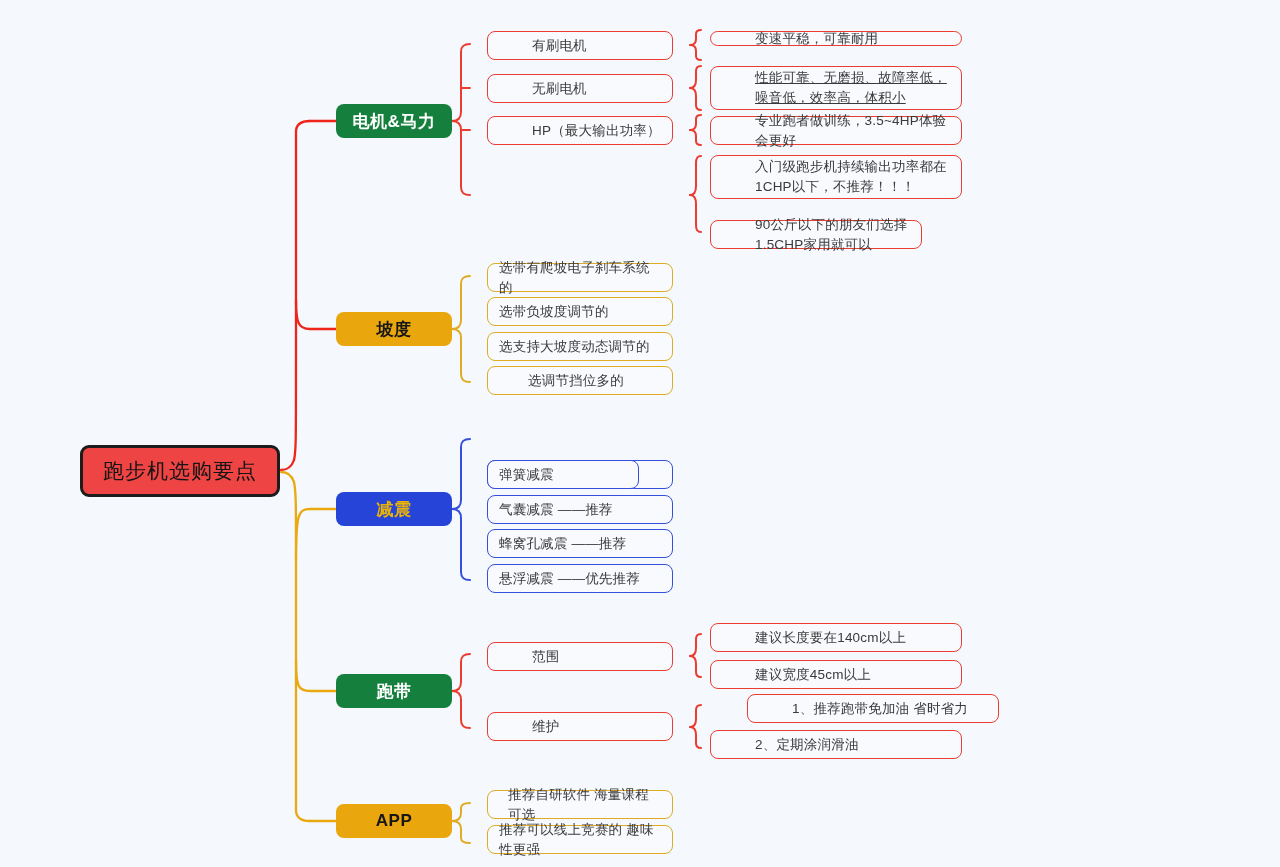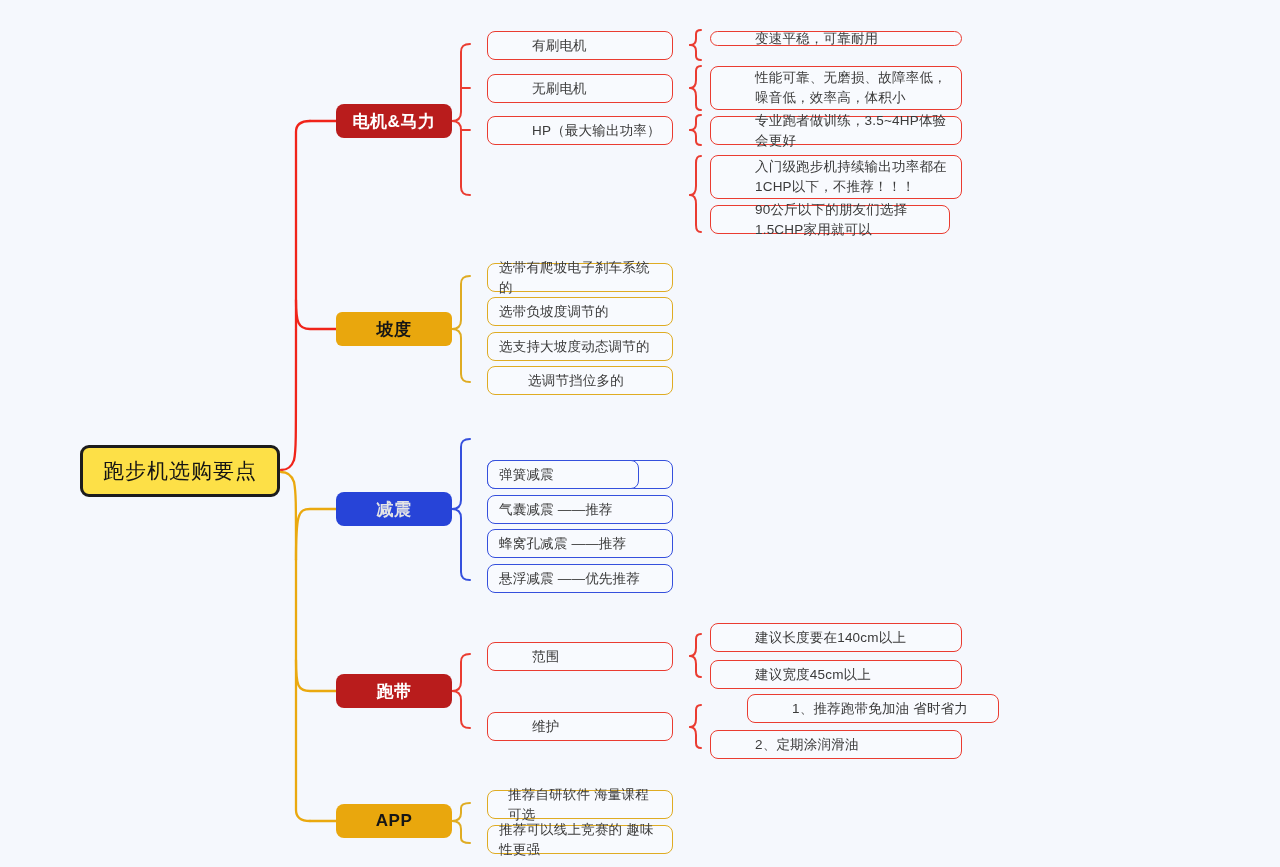--- a/index.html
+++ b/index.html
@@ -30,37 +30,37 @@
   .node {
     position: absolute;
     box-sizing: border-box;
     display: flex;
     align-items: center;
   }
   
   .root {
     border: 3px solid #1c1c1c;
     border-radius: 9px;
-    background: #fde047;
+    background: #ef4444;
     justify-content: center;
     font-size: 21px;
     color: #141414;
     letter-spacing: 1px;
   }
   
   .branch {
     border-radius: 8px;
     justify-content: center;
     font-size: 17px;
     font-weight: bold;
     letter-spacing: 0.5px;
   }
-  .branch.red    { background: #b91c1c; color: #ffffff; }
+  .branch.red    { background: #15803d; color: #ffffff; }
   .branch.gold   { background: #e9a70d; color: #161616; }
-  .branch.blue   { background: #2744d8; color: #e5e5e5; }
+  .branch.blue   { background: #2744d8; color: #eab308; }
   
   .leaf {
     border-radius: 8px;
     background: #f8fafe;
     font-size: 13.5px;
     color: #3a3a3a;
     padding: 4px 11px;
     line-height: 1.45;
     letter-spacing: 0.2px;
   }
@@ -172,34 +172,34 @@
   <div class="node leaf red" style="left:487px; top:74px; width:186px; height:29px;">
     <span class="txt">无刷电机</span>
   </div>
   <div class="node leaf red" style="left:487px; top:116px; width:186px; height:29px;">
     <span class="txt">HP（最大输出功率）</span>
   </div>
 
   <div class="node leaf red" style="left:710px; top:31px; width:252px; height:15px;border-radius:9px;">
     <span class="txt">变速平稳，可靠耐用</span>
   </div>
-  <div class="node leaf red" style="left:710px; top:66px; width:252px; height:44px;">
+  <div class="node leaf red" style="left:710px; top:66px; width:252px; height:44px;text-decoration:underline;">
     <span class="txt">性能可靠、无磨损、故障率低，噪音低，效率高，体积小</span>
   </div>
   <div class="node leaf red" style="left:710px; top:116px; width:252px; height:29px;">
     <span class="txt">专业跑者做训练，3.5~4HP体验会更好</span>
   </div>
   <div class="node leaf red" style="left:710px; top:155px; width:252px; height:44px;">
     <span class="txt">入门级跑步机持续输出功率都在1CHP以下，不推荐！！！</span>
   </div>
-  <div class="node leaf red" style="left:710px; top:205px; width:240px; height:29px;">
+  <div class="node leaf red" style="left:710px; top:220px; width:212px; height:29px;">
     <span class="txt">90公斤以下的朋友们选择1.5CHP家用就可以</span>
   </div>
 
-  <div class="node branch gold" style="left:336px; top:312px; width:116px; height:34px;border-radius:6px;">
+  <div class="node branch gold" style="left:336px; top:312px; width:116px; height:34px;">
     <span>坡度</span>
   </div>
 
   <div class="node leaf gold" style="left:487px; top:263px; width:186px; height:29px;">
     <span class="txt">选带有爬坡电子刹车系统的</span>
   </div>
   <div class="node leaf gold" style="left:487px; top:297px; width:186px; height:29px;">
     <span class="txt">选带负坡度调节的</span>
   </div>
   <div class="node leaf gold" style="left:487px; top:332px; width:186px; height:29px;">

